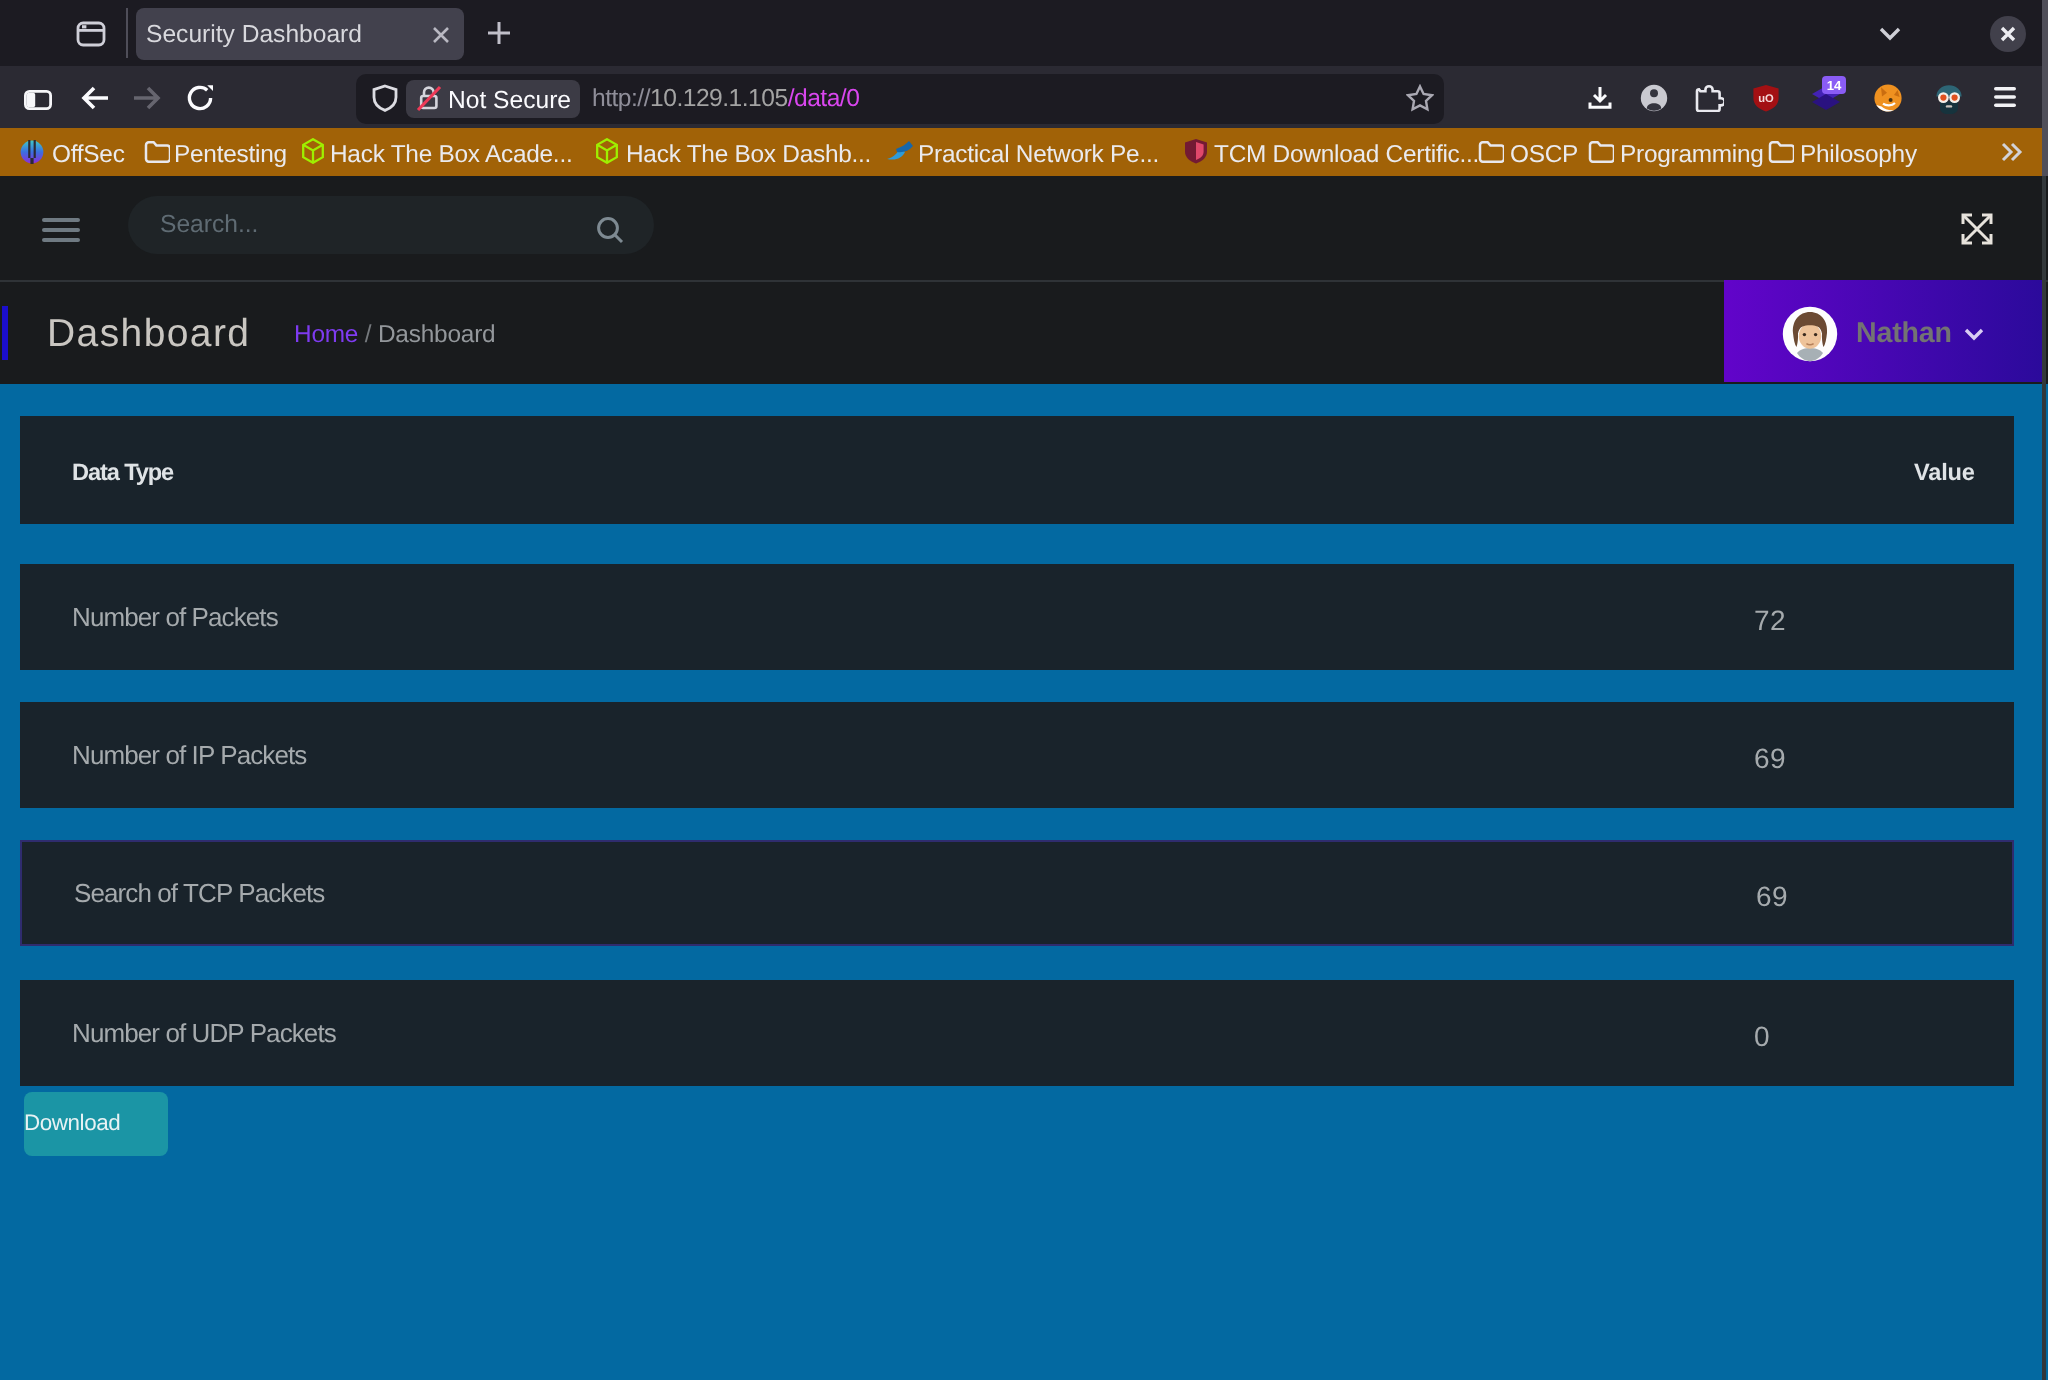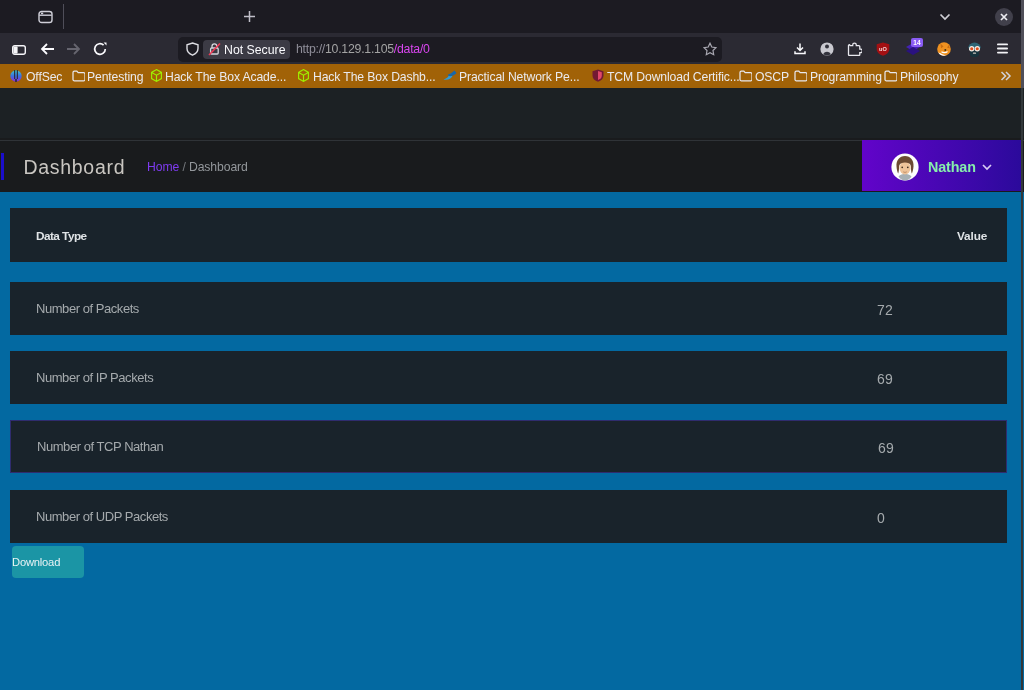--- a/index.html
+++ b/index.html
@@ -25,20 +25,26 @@
 <body>
 <div id="root">
 
 <div id="tabbar">
   <svg class="abs" style="left:38px;top:10px" width="15" height="14" viewBox="0 0 15 14">
     <rect x="1" y="1.5" width="13" height="11" rx="2.6" fill="none" stroke="#cfcfd8" stroke-width="1.4"></rect>
     <line x1="1.2" y1="5.2" x2="13.8" y2="5.2" stroke="#cfcfd8" stroke-width="1.4"></line>
     <rect x="3" y="2.6" width="2.2" height="1.6" fill="#cfcfd8"></rect>
   </svg>
   <div class="abs" style="left:63px;top:4px;width:1px;height:25px;background:#4f4e59"></div>
+  <div class="tab">
+    <div class="tabtxt" style="left:5px">Security Dashboard</div>
+    <svg class="abs" style="left:148px;top:9px" width="9" height="9" viewBox="0 0 9 9">
+      <path d="M1 1 L8 8 M8 1 L1 8" stroke="#b9b8c2" stroke-width="1.3"></path>
+    </svg>
+  </div>
   <svg class="abs" style="left:243px;top:10px" width="13" height="13" viewBox="0 0 13 13">
     <path d="M6.5 1 V12 M1 6.5 H12" stroke="#c0bfc9" stroke-width="1.5"></path>
   </svg>
   <svg class="abs" style="left:939px;top:13px" width="12" height="8" viewBox="0 0 12 8">
     <path d="M1.5 1.5 L6 6 L10.5 1.5" fill="none" stroke="#cfcfd6" stroke-width="1.7"></path>
   </svg>
   <div class="abs" style="left:995px;top:8px;width:18px;height:18px;border-radius:50%;background:#41404b"></div>
   <svg class="abs" style="left:1000px;top:13px" width="8" height="8" viewBox="0 0 8 8">
     <path d="M1 1 L7 7 M7 1 L1 7" stroke="#ececf1" stroke-width="1.7"></path>
   </svg>
@@ -172,61 +178,76 @@
   <div class="bmitem" style="left:810px">Programming</div>
   <svg class="abs" style="left:884px;top:6px" width="13" height="12" viewBox="0 0 13 12">
     <path d="M1 2.6 C1 1.8 1.6 1.1 2.4 1.1 H4.8 L6.2 2.7 H11.6 C12.4 2.7 13 3.4 13 4.2 V9.4 C13 10.2 12.4 10.9 11.6 10.9 H2.4 C1.6 10.9 1 10.2 1 9.4 Z" fill="none" stroke="#e8e8ee" stroke-width="1.25"></path>
   </svg>
   <div class="bmitem" style="left:900px">Philosophy</div>
   <svg class="abs" style="left:1000px;top:7px" width="12" height="10" viewBox="0 0 12 10">
     <path d="M1.5 1 L5.5 5 L1.5 9 M6 1 L10 5 L6 9" fill="none" stroke="#d2d2d8" stroke-width="1.5"></path>
   </svg>
 </div>
 
+<div id="ptop">
+  <div class="abs" style="left:21px;top:20.5px;width:19px;height:2.5px;background:#6f7a82;border-radius:1px"></div>
+  <div class="abs" style="left:21px;top:25.7px;width:19px;height:2.5px;background:#6f7a82;border-radius:1px"></div>
+  <div class="abs" style="left:21px;top:30.9px;width:19px;height:2.5px;background:#6f7a82;border-radius:1px"></div>
+  <div class="abs" style="left:64px;top:9.5px;width:263px;height:29px;border-radius:15px;background:#1f2427"></div>
+  <div class="abs" style="left:80px;top:17px;font-size:12.3px;color:#5f6b73">Search...</div>
+  <svg class="abs" style="left:298px;top:20px" width="14" height="14" viewBox="0 0 14 14">
+    <circle cx="6" cy="6" r="4.7" fill="none" stroke="#7e8a92" stroke-width="1.5"></circle>
+    <line x1="9.5" y1="9.5" x2="13" y2="13" stroke="#7e8a92" stroke-width="1.5"></line>
+  </svg>
+  <svg class="abs" style="left:979px;top:17px" width="19" height="19" viewBox="0 0 19 19">
+    <path d="M3 3 L16 16 M16 3 L3 16" stroke="#e7e3dc" stroke-width="1.5"></path>
+    <path d="M2.5 7 V2.5 H7 M12 2.5 H16.5 V7 M16.5 12 V16.5 H12 M7 16.5 H2.5 V12" fill="none" stroke="#e7e3dc" stroke-width="1.5"></path>
+  </svg>
+</div>
 
 <div id="phead">
   <div class="abs" style="left:0;top:1.5px;width:1024px;height:1px;background:#2f3337"></div>
   <div class="abs" style="left:1px;top:15px;width:3px;height:27px;background:#1b0ecb"></div>
   <div class="abs" style="left:23.5px;top:17.5px;font-size:19.5px;letter-spacing:0.7px;color:#c9c6c1">Dashboard</div>
   <div class="abs" style="left:147px;top:22px;font-size:12.2px;letter-spacing:-0.1px">
     <span style="color:#7e3bf0">Home</span><span style="color:#75797d" style2="x">&nbsp;/&nbsp;</span><span style="color:#93979b">Dashboard</span>
   </div>
 
   <div class="abs" style="left:862px;top:2px;width:159px;height:51px;background:linear-gradient(90deg,#6204ca,#2b0a9b)"></div>
   <svg class="abs" style="left:891px;top:15px" width="28" height="28" viewBox="0 0 28 28">
     <circle cx="14" cy="14" r="13.6" fill="#fdfdfd"></circle>
     <path d="M7.5 23.5 C9 21.5 12 21 14 21 C16 21 19 21.5 20.5 23.5 C19 26 16.2 27.6 14 27.6 C11.8 27.6 9 26 7.5 23.5 Z" fill="#a7b0b5"></path>
     <ellipse cx="14" cy="15" rx="5.6" ry="6.4" fill="#eec39a"></ellipse>
     <path d="M14 3 C8.5 3 5 7.5 5.5 13.5 C5.8 16.5 6.3 19 7.2 20.5 C7.9 19 8.1 16 8 13.8 C8.3 12 9 10.8 10.3 10.2 C12.2 9.4 15.8 9.4 17.7 10.2 C19 10.8 19.7 12 20 13.8 C19.9 16 20.1 19 20.8 20.5 C21.7 19 22.2 16.5 22.5 13.5 C23 7.5 19.5 3 14 3 Z" fill="#6b4a33"></path>
     <circle cx="11.2" cy="14.3" r="0.85" fill="#3a2a1e"></circle>
     <circle cx="16.8" cy="14.3" r="0.85" fill="#3a2a1e"></circle>
     <path d="M12.2 18.8 C13.3 19.5 14.7 19.5 15.8 18.8" fill="none" stroke="#b5805a" stroke-width="0.8"></path>
   </svg>
-  <div class="abs" style="left:928px;top:20.5px;font-size:14.3px;font-weight:bold;letter-spacing:-0.1px;color:#86efac">Nathan</div>
+  <div class="abs" style="left:928px;top:20.5px;font-size:14.3px;font-weight:bold;letter-spacing:-0.1px;color:#737373">Nathan</div>
   <svg class="abs" style="left:981.5px;top:25.5px" width="10" height="7" viewBox="0 0 10 7">
     <path d="M1 1 L5 5 L9 1" fill="none" stroke="#d9cdf4" stroke-width="1.7"></path>
   </svg>
 </div>
 
 <div id="pcontent">
 
   <div class="trow" style="top:16px;height:54px"></div>
   <div class="abs" style="left:36px;top:37px;font-size:11.8px;font-weight:bold;letter-spacing:-0.55px;color:#dfe3e6">Data Type</div>
   <div class="abs" style="left:957px;top:37px;font-size:11.8px;font-weight:bold;letter-spacing:-0.1px;color:#dfe3e6">Value</div>
 
   <div class="trow" style="top:90px">
         <span class="tlabel" style="top:19px">Number of Packets</span>
         <span class="tval" style="top:19.5px">72</span>
       </div>
   <div class="trow" style="top:159px">
         <span class="tlabel" style="top:19px">Number of IP Packets</span>
         <span class="tval" style="top:19.5px">69</span>
       </div>
   <div class="trow" style="top:228px;border:1px solid #2f2c6e">
-        <span class="tlabel" style="top:18px">Number of TCP Nathan</span>
+        <span class="tlabel" style="top:18px">Search of TCP Packets</span>
         <span class="tval" style="top:18.5px">69</span>
       </div>
   <div class="trow" style="top:298px">
         <span class="tlabel" style="top:19px">Number of UDP Packets</span>
         <span class="tval" style="top:19.5px">0</span>
       </div>
 
   <div class="abs" style="left:12px;top:354px;width:72px;height:32px;background:#1b95a5;border-radius:4px;text-align:left;line-height:32px;font-size:11.2px;letter-spacing:-0.2px;color:#e8f2f4">Download</div>
 </div>
 

